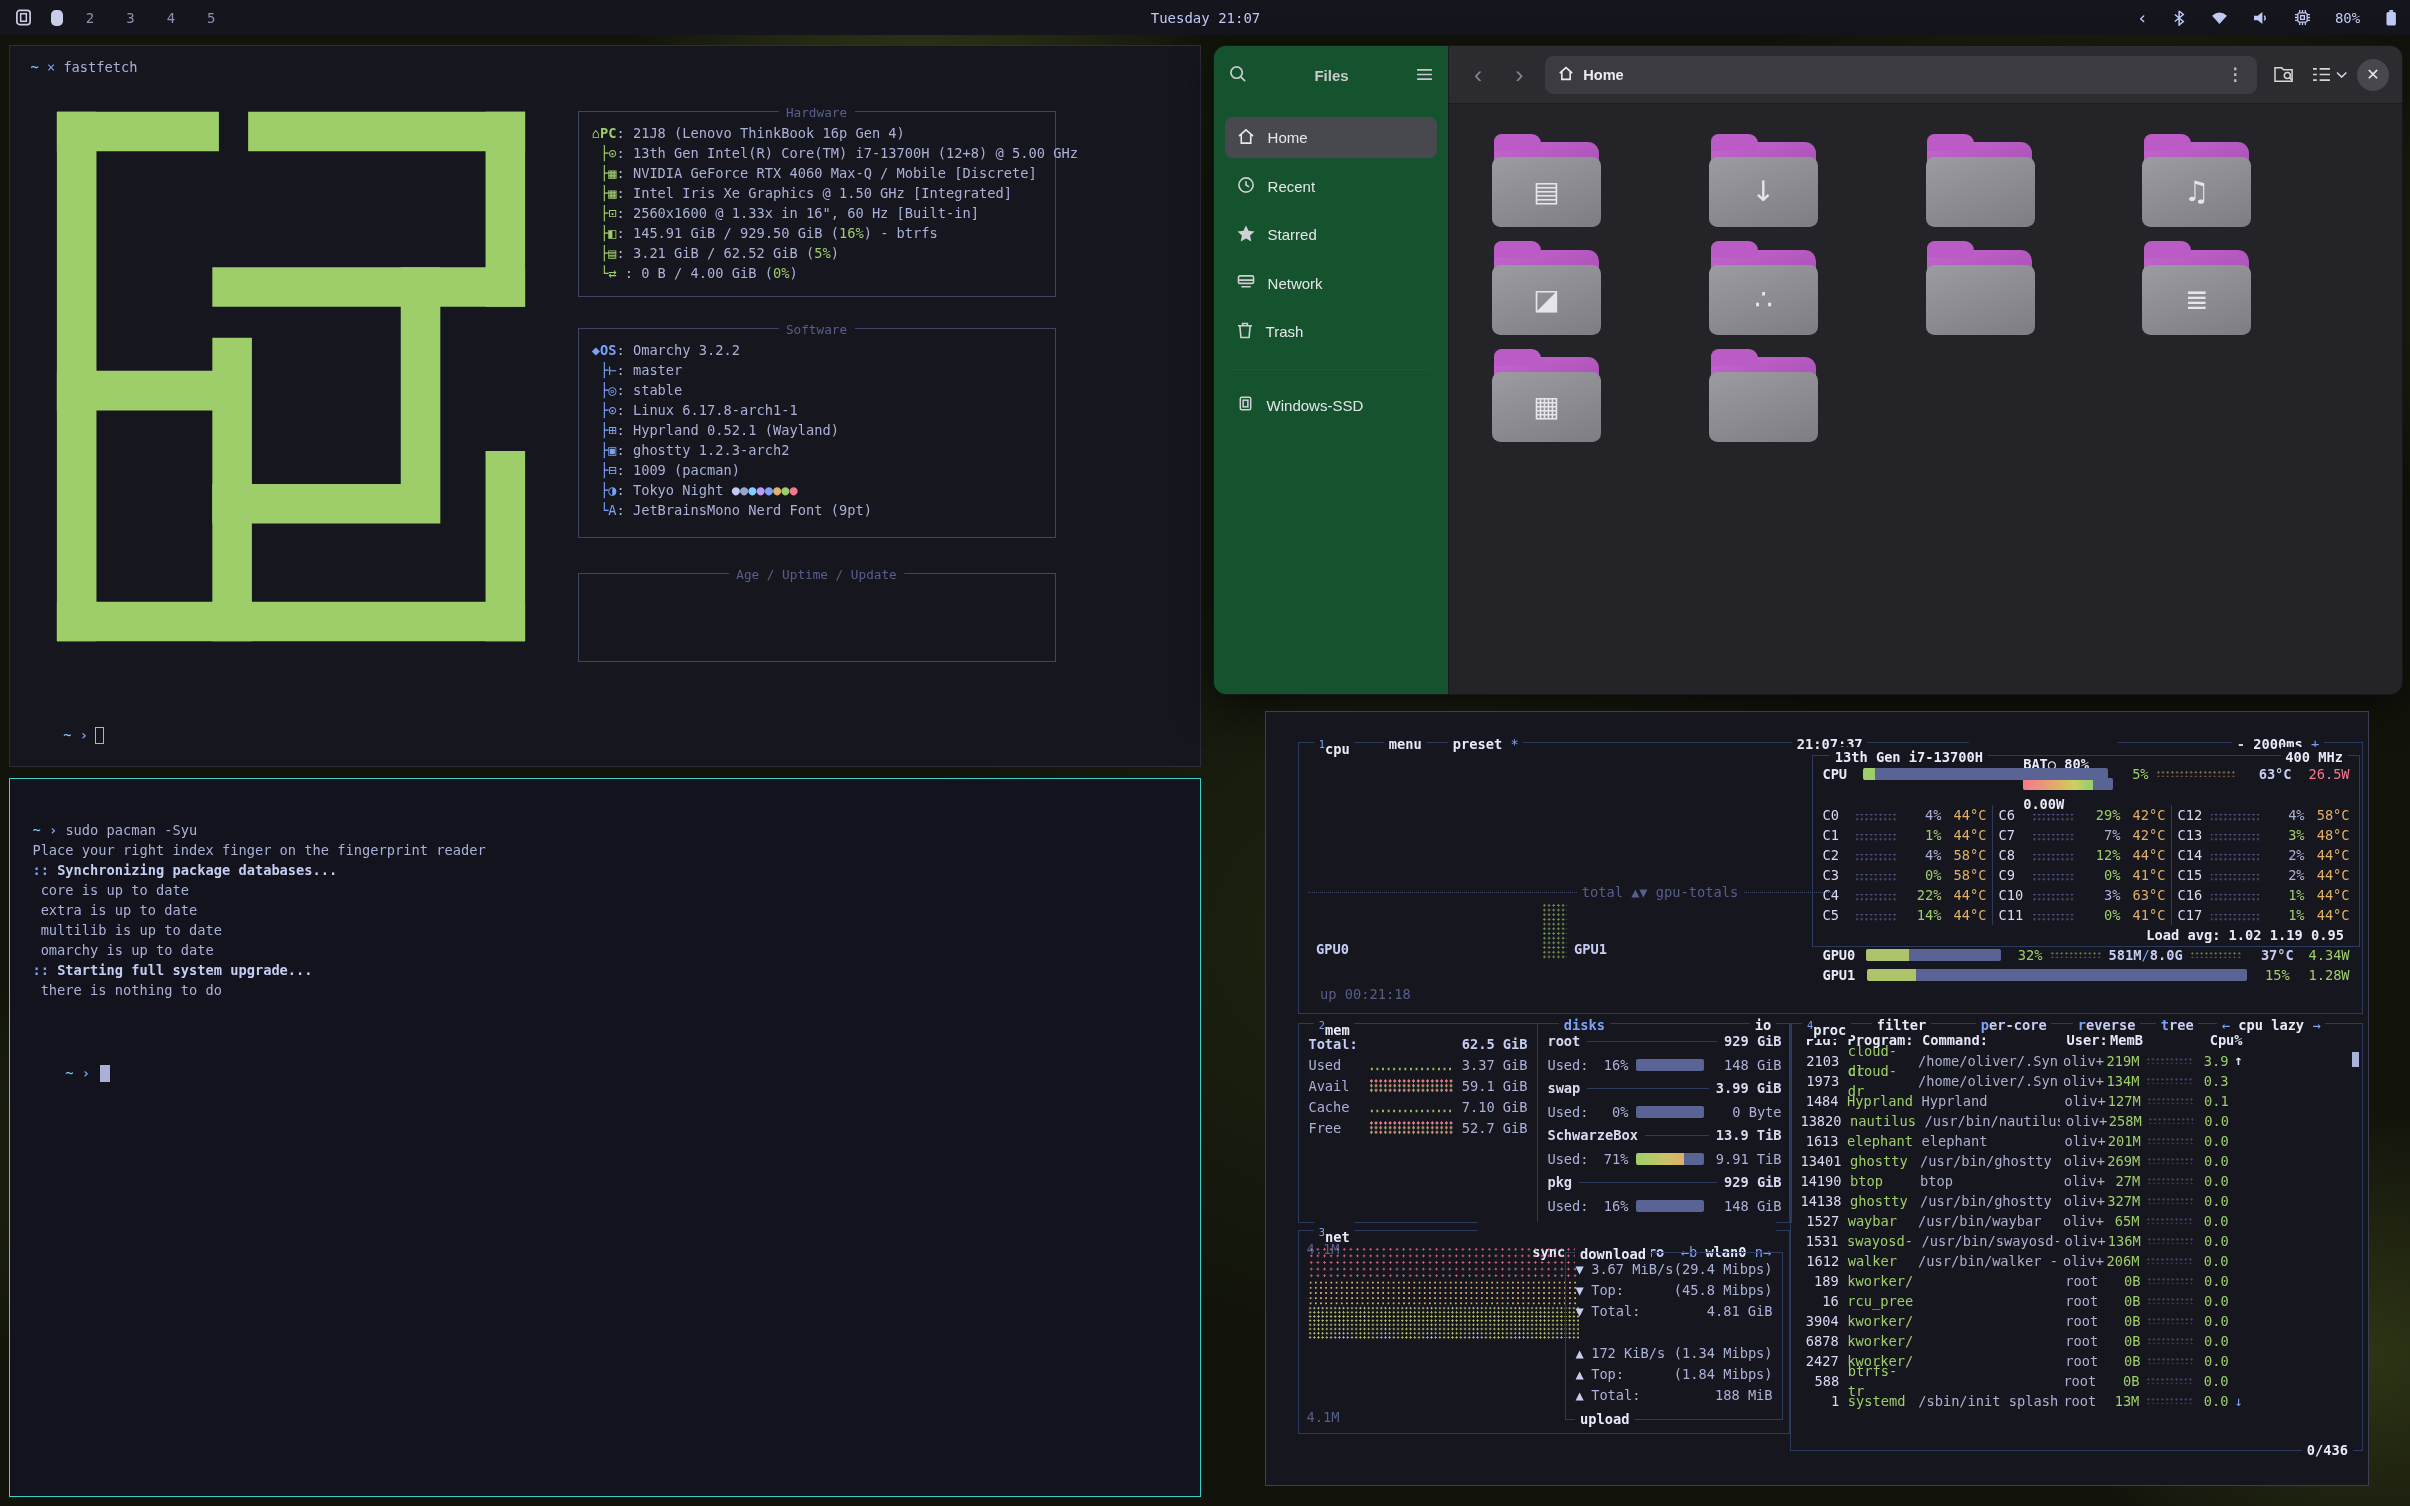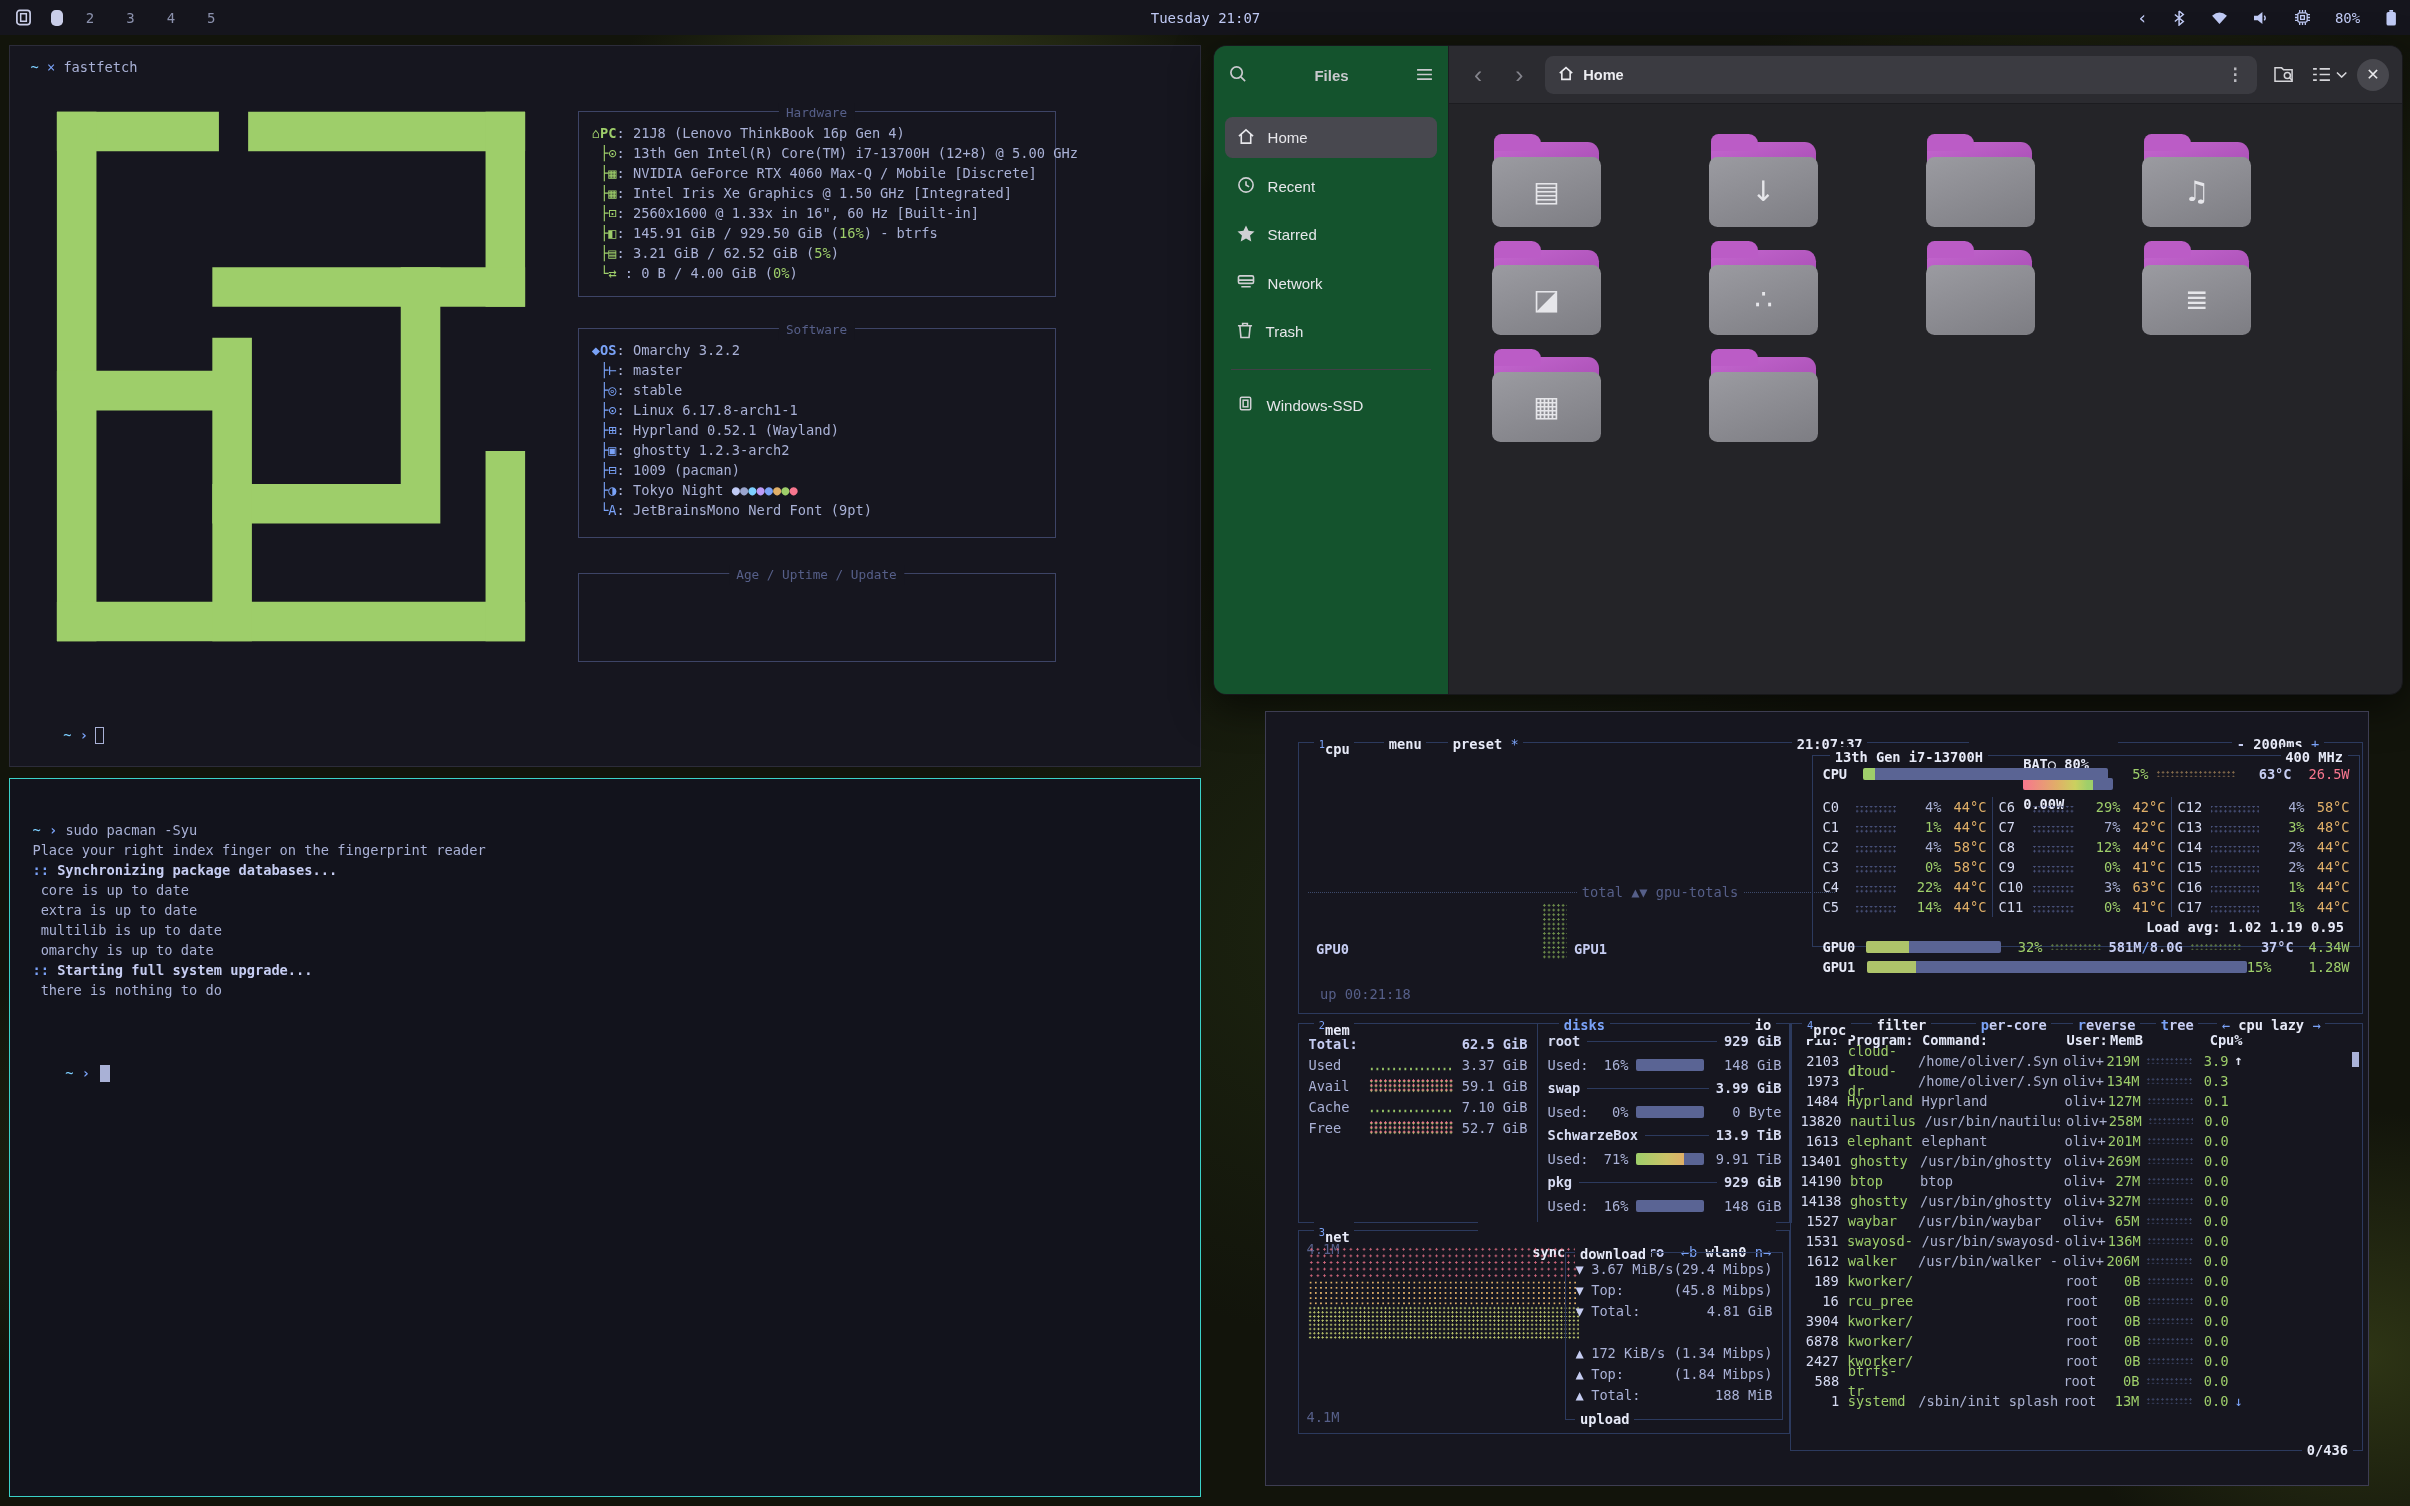--- a/index.html
+++ b/index.html
@@ -448,21 +448,21 @@
       <span class="blabel c-w" style="left:17px">13th Gen i7-13700H</span>
       <span class="blabel c-w" style="right:11.3px">400 MHz</span>
       <div class="cpu-row" style="margin-top:7.5px">
         <span class="c-w" style="width:41px">CPU</span>
         <span class="bar" style="flex:1;background:linear-gradient(90deg,#9ece6a 0 5%,#5a6494 5%)"></span>
         <span class="c-g" style="width:41px;text-align:right">5%</span>
         <span class="odots"></span>
         <span class="c-fgb" style="width:49px;text-align:right">63°C</span>
         <span class="c-r" style="width:58px;text-align:right">26.5W</span>
       </div>
-      <div style="display:flex;margin-top:13px">
+      <div style="display:flex;margin-top:21px">
         <div style="width:179px;padding:0 5.6px 0 9.4px">
 
         <div class="corecell">
               <span class="cname">C0</span>
               <span class="cdots"></span>
               <span class="cpct c-fg">4%</span>
               <span class="ctemp">44°C</span>
             </div>
             <div class="corecell">
               <span class="cname">C1</span>
@@ -583,21 +583,21 @@
         <span class="c-fgb">581M</span>
           <span class="c-b">/</span>
           <span class="c-fgb">8.0G</span>
         <span class="gdots2"></span>
         <span class="c-fgb" style="width:47px;text-align:right">37°C</span>
         <span class="c-g" style="width:58px;text-align:right">4.34W</span>
       </div>
       <div class="gpu-row">
         <span class="c-w" style="width:45px">GPU1</span>
         <span class="bar" style="width:380px;background:linear-gradient(90deg,#aec46a 0 13%,#5a6494 13%)"></span>
-        <span class="c-g" style="width:43px;">15%</span>
+        <span class="c-g" style="width:43px;text-align:right">15%</span>
         <span class="c-g" style="width:60px;text-align:right">1.28W</span>
       </div>
     </div>
   </div>
 
   <div class="bbox" style="left:32px;top:311px;width:492px;height:200px">
     <span class="blabel" style="left:15px"><span class="sup">2</span><span class="c-w">mem</span></span>
     <div style="width:238px;padding-top:9.4px">
 
         <div class="memrow">

